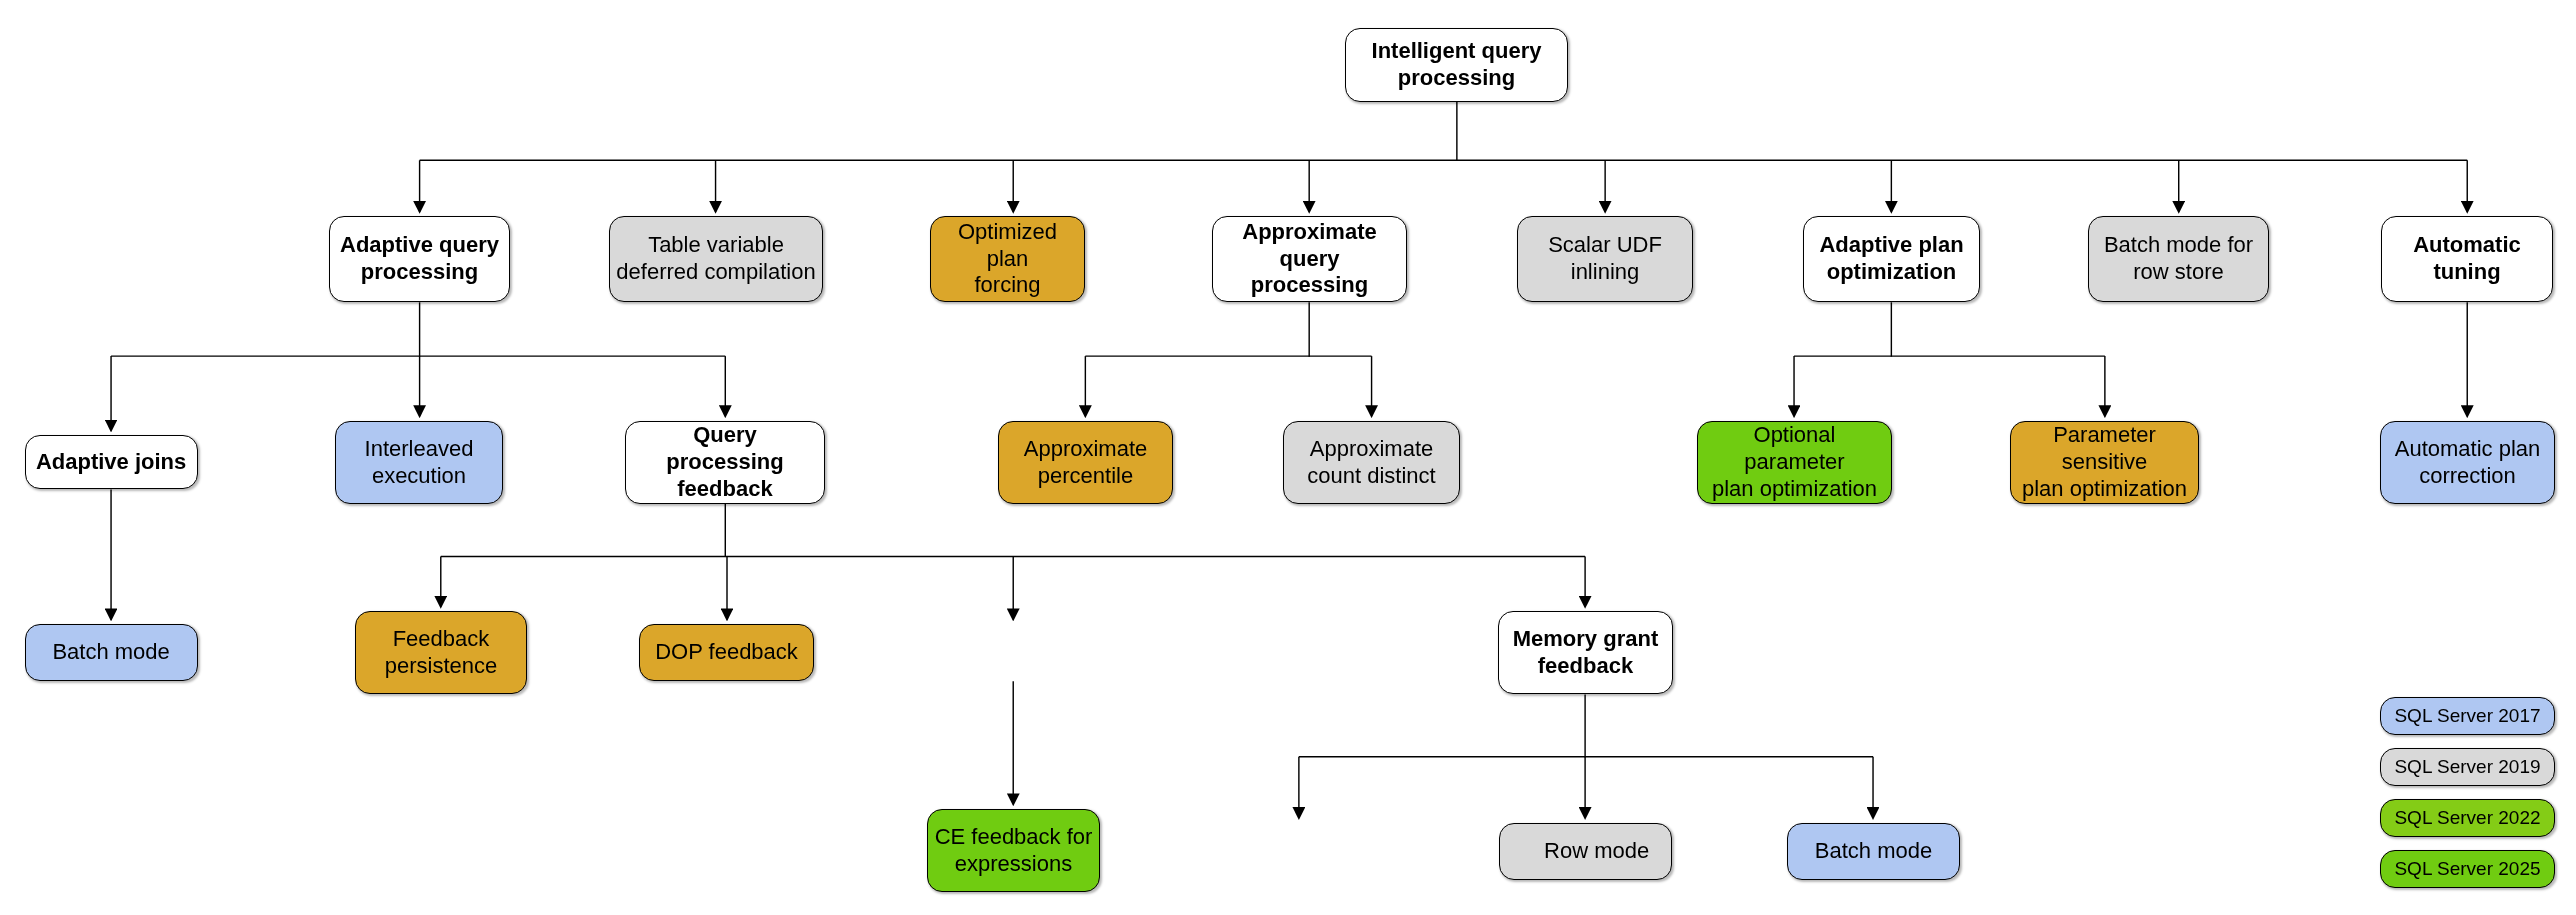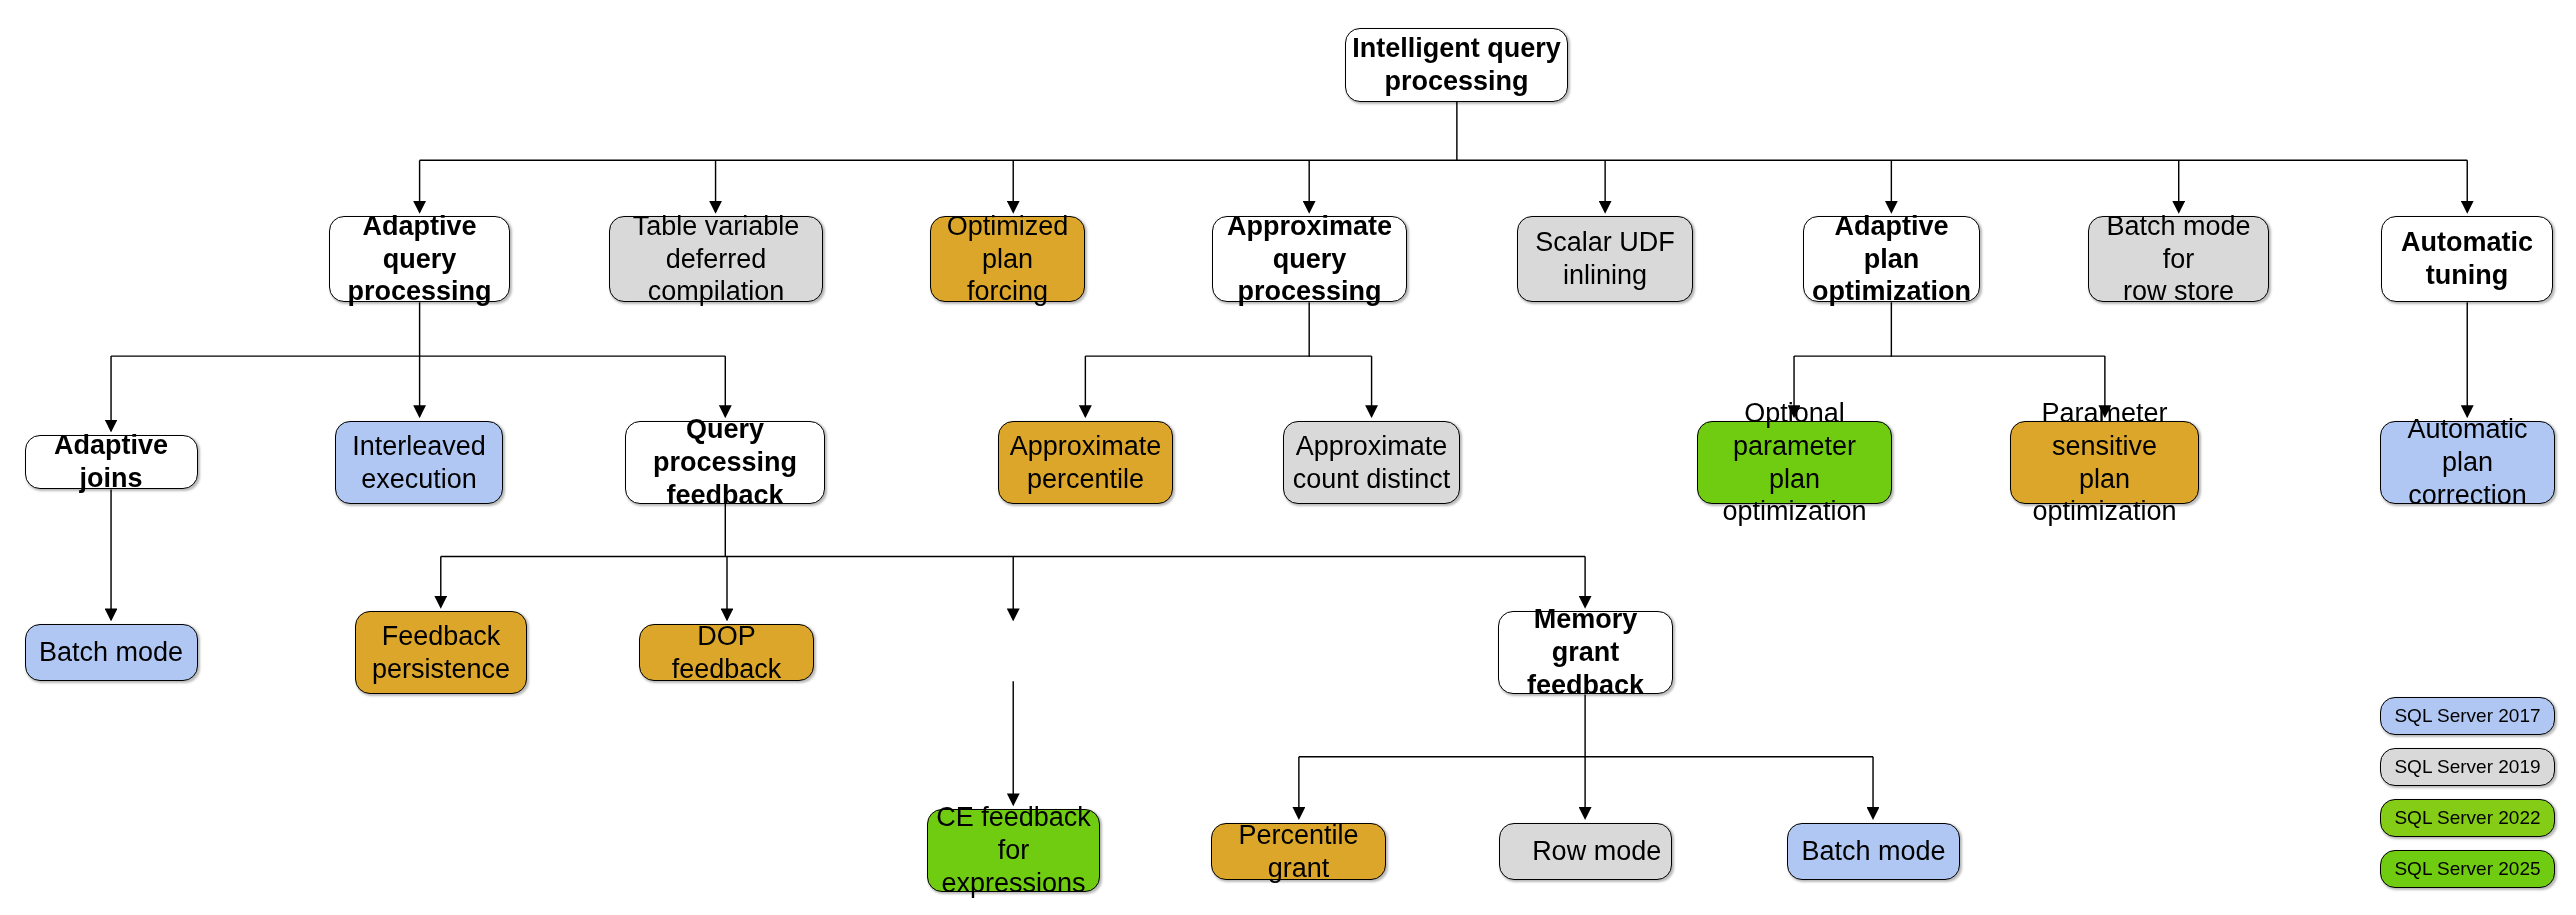--- a/index.html
+++ b/index.html
@@ -11,21 +11,21 @@
     overflow:hidden;
   }
   #wires{position:absolute;left:0;top:0;width:2576px;height:916px;}
   .node{
     position:absolute;
     box-sizing:border-box;
     display:flex;align-items:center;justify-content:center;
     text-align:center;
     border:1.7px solid #000;
     border-radius:15px;
-    font-size:27px;line-height:1.22;
+    font-size:22px;line-height:1.22;
     color:#000;
     white-space:pre-line;
     padding:3.4px 5.7px;
     box-shadow:1.1px 1.7px 2.3px rgba(0,0,0,0.28);
     background:#fff;
   }
   .cat{font-weight:700;}
   .legend-item{
     position:absolute;
     box-sizing:border-box;
@@ -136,21 +136,20 @@
 
   <div class="node" style="left: 24.6px; top: 624px; width: 173px; height: 57px; background-color: rgb(175, 199, 242);">Batch mode</div>
   <div class="node" style="left: 355px; top: 611px; width: 172px; height: 83px; background-color: rgb(219, 166, 42);">Feedback
 persistence</div>
   <div class="node" style="left: 639px; top: 624px; width: 175px; height: 57px; background-color: rgb(219, 166, 42);">DOP feedback</div>
   <div class="node cat" style="left: 1498px; top: 611px; width: 175px; height: 83px; background-color: rgb(255, 255, 255);">Memory grant
 feedback</div>
 
   <div class="node" style="left: 927px; top: 809px; width: 173px; height: 83px; background-color: rgb(112, 204, 17);">CE feedback for
 expressions</div>
-  <div class="node" style="left: 1211px; top: 823px; width: 175px; height: 57px; background-color: rgb(219, 166, 42);">Percentile grant</div>
   <div class="node" style="left: 1499px; top: 823px; width: 173px; height: 57px; background-color: rgb(217, 217, 217); padding-left: 28px;">Row mode</div>
   <div class="node" style="left: 1787px; top: 823px; width: 173px; height: 57px; background-color: rgb(175, 199, 242);">Batch mode</div>
 
   <div>
     <div class="legend-item" style="left: 2380px; top: 697px; width: 175px; height: 38px; background-color: rgb(175, 199, 242);">SQL Server 2017</div>
     <div class="legend-item" style="left: 2380px; top: 748px; width: 175px; height: 38px; background-color: rgb(217, 217, 217);">SQL Server 2019</div>
     <div class="legend-item" style="left: 2380px; top: 799px; width: 175px; height: 38px; background-color: #84cc16;">SQL Server 2022</div>
     <div class="legend-item" style="left: 2380px; top: 850px; width: 175px; height: 38px; background-color: rgb(112, 204, 17);">SQL Server 2025</div>
   </div>
 

